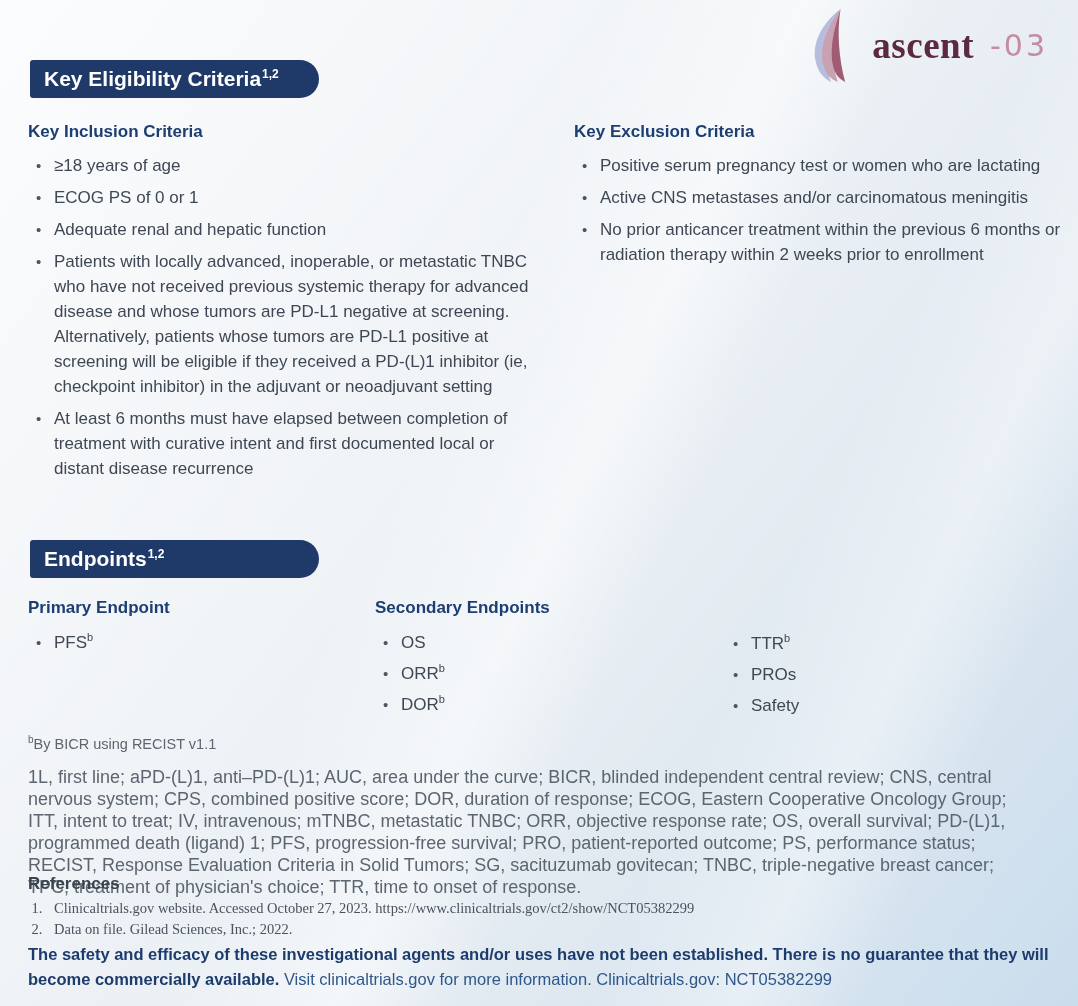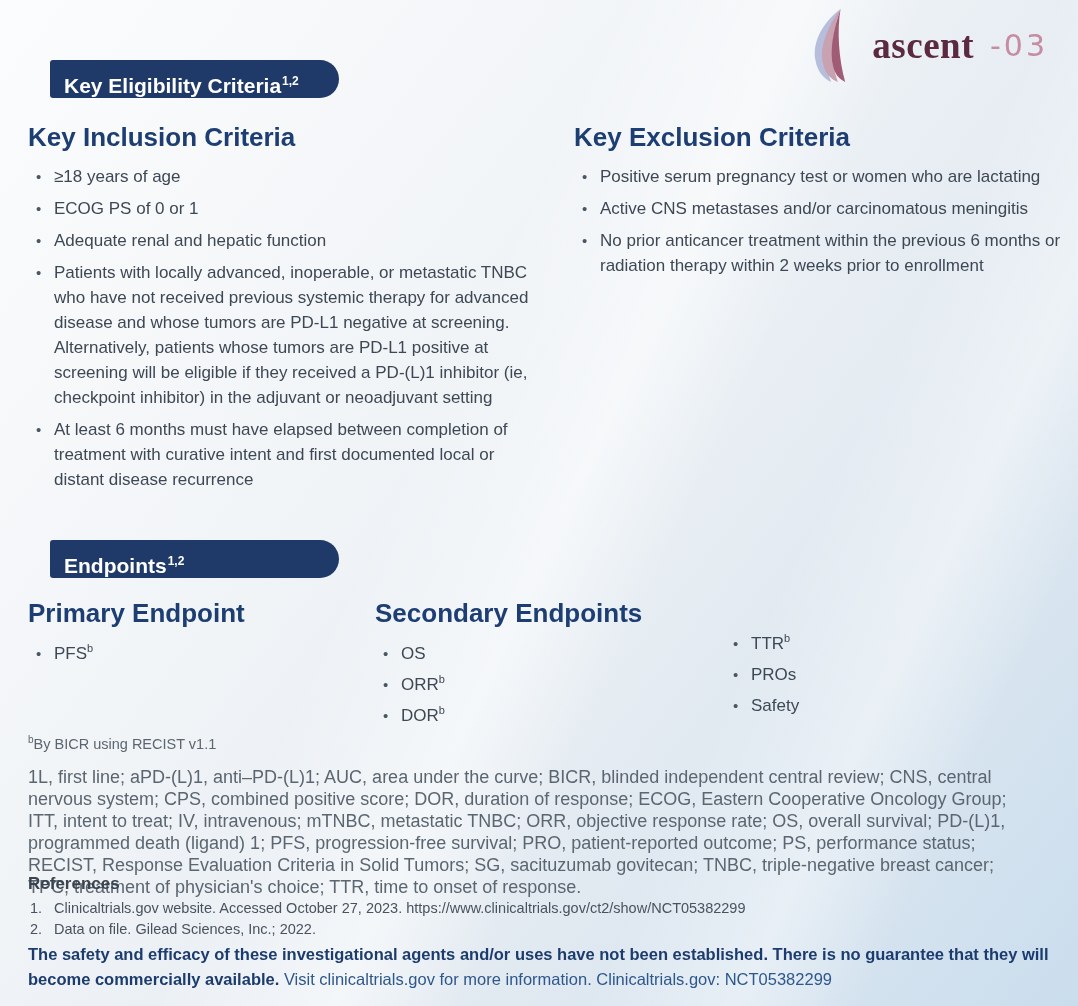--- a/index.html
+++ b/index.html
@@ -54,32 +54,31 @@
   .banner {
     left: 30px;
     width: 289px;
     height: 38px;
     background: #1f3a68;
     border-radius: 3px 19px 19px 3px;
     color: #ffffff;
     font-weight: 700;
     font-size: 21px;
     display: flex;
-    align-items: flex-end;
+    align-items: center;
     padding-left: 14px;
-    margin-left: 20px;
   }
   .banner sup { font-size: 12px; line-height: 0; vertical-align: super; margin-left: 1px; }
   .banner-eligibility { top: 60px; }
   .banner-endpoints  { top: 540px; }
 
   
   .col-heading {
     color: #1c3e72;
-    font-size: 26px;
+    font-size: 17px;
     font-weight: 700;
     margin-bottom: 11px;
   }
   .criteria-inclusion { left: 28px;  top: 122px; width: 516px; }
   .criteria-exclusion { left: 574px; top: 122px; width: 496px; }
 
   ul.bullets { list-style: none; }
   ul.bullets li {
     position: relative;
     padding-left: 26px;
@@ -129,20 +128,21 @@
   .references { left: 28px; top: 874px; width: 1010px; }
   .references .ref-title {
     font-size: 17px;
     font-weight: 700;
     color: #3a434e;
     margin-bottom: 4px;
   }
   .references ol {
     list-style: decimal;
     margin-left: 18px;
+    font-family: Liberation Serif, serif;
   }
   .references ol li {
     font-size: 14.5px;
     line-height: 21px;
     color: #49525e;
     padding-left: 8px;
   }
 
   
   .disclaimer {

